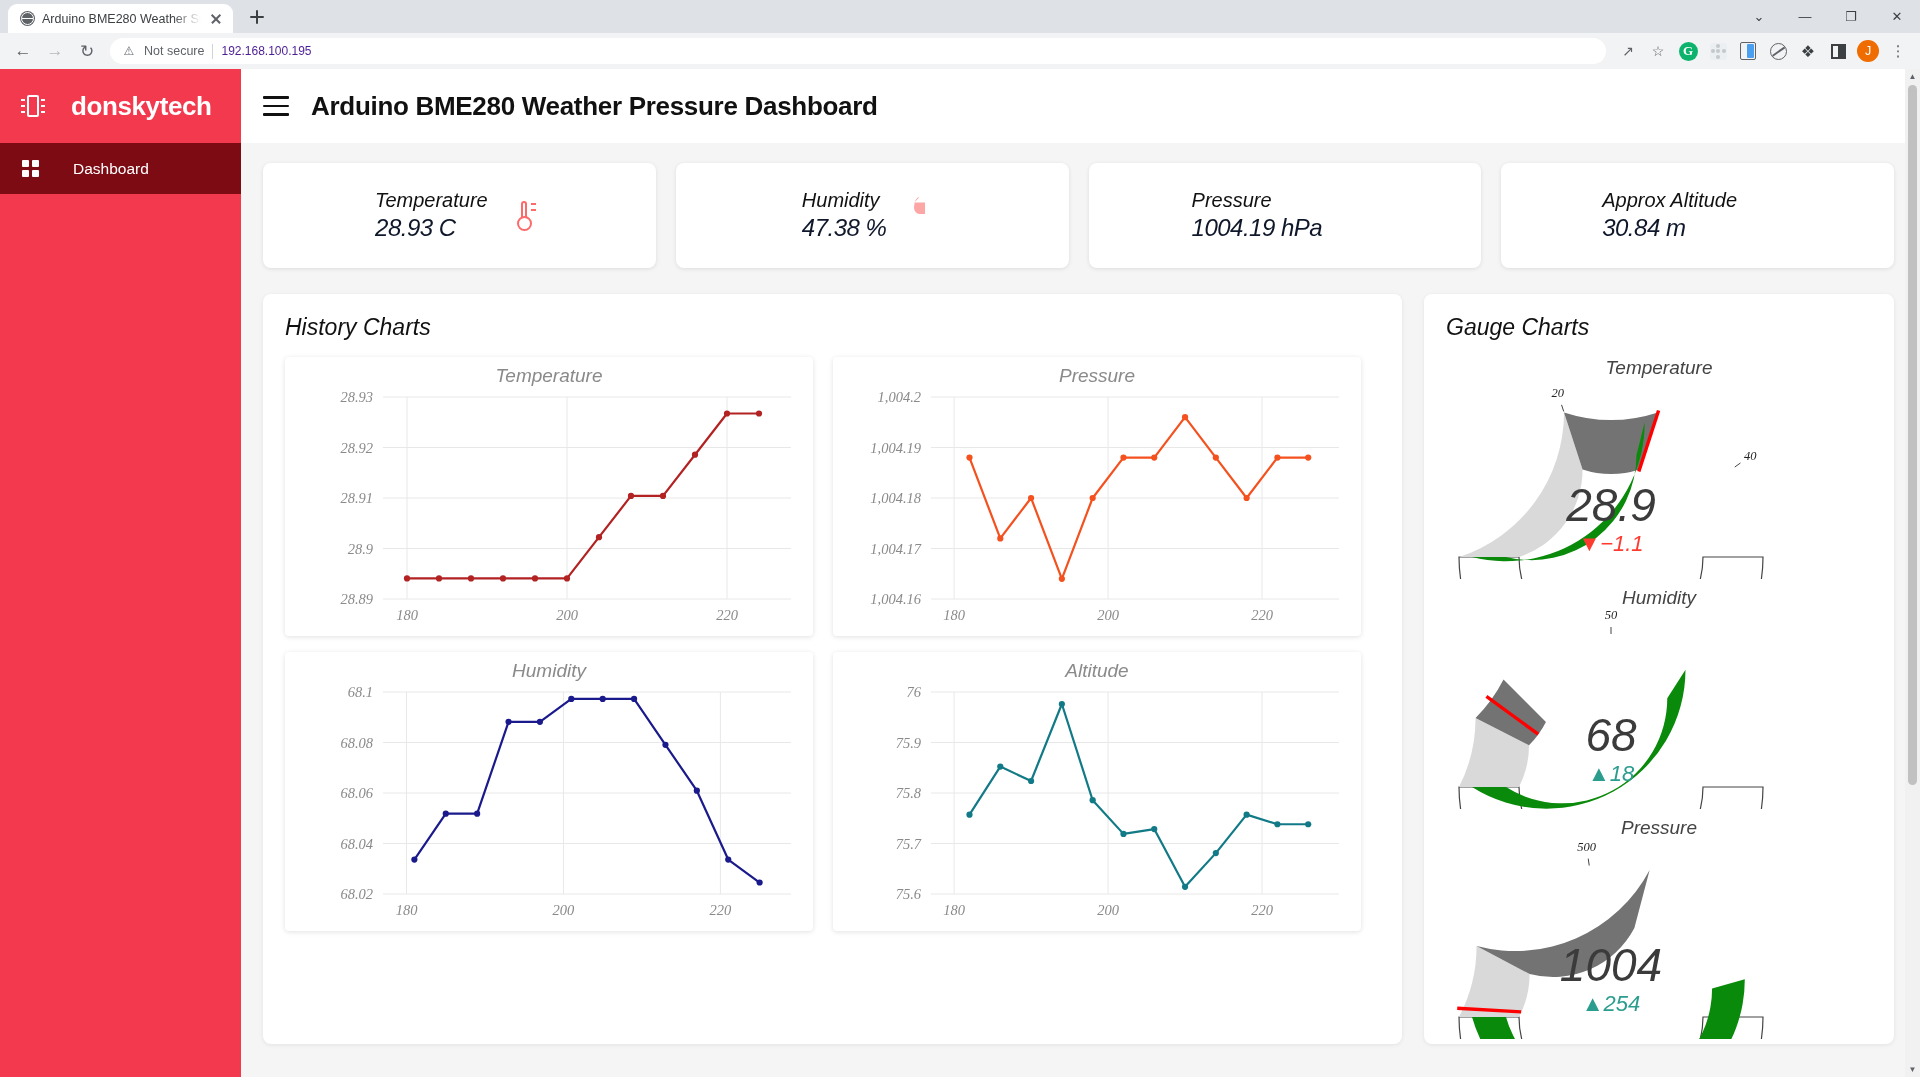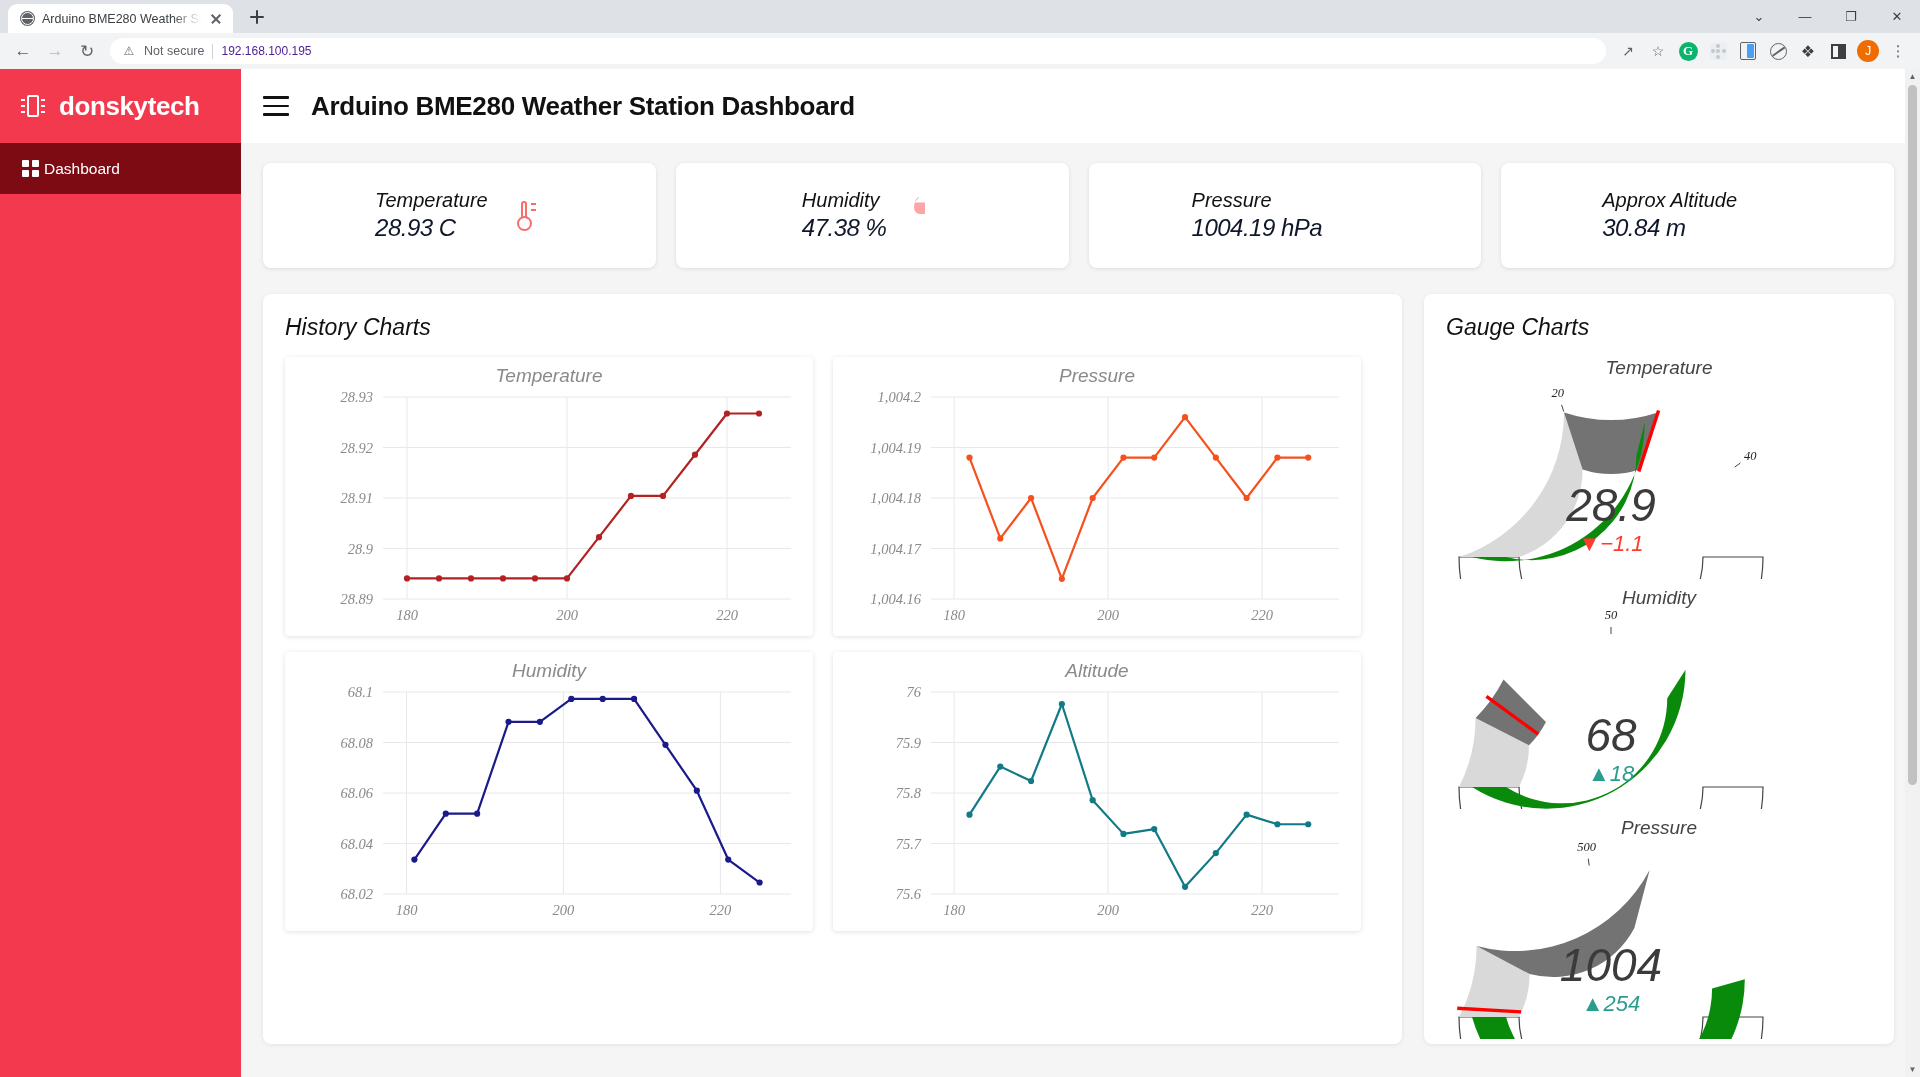--- a/index.html
+++ b/index.html
@@ -107,23 +107,23 @@
 
   
   .page { flex: 1; display: flex; background: #f5f5f5; position: relative; overflow: hidden; }
 
   
   .sidebar { width: 241px; flex: 0 0 241px; background: #f2394d; display: flex; flex-direction: column; }
   .brand { height: 74px; display: flex; align-items: center; gap: 13px; padding-left: 20px; }
   .chip-icon { width: 26px; height: 28px; position: relative; flex:0 0 26px;}
   .chip-icon .body { position:absolute; left:7px; top:3px; width:12px; height:22px; border:2.4px solid #fff; border-radius:2px;}
   .chip-icon .pin { position:absolute; width:4px; height:2.2px; background:#fff; }
-  .brand-text { color:#fff; font-size: 26px; font-weight: bold; letter-spacing: -0.4px; }
+  .brand-text { color:#fff; font-size: 26px; font-weight: bold; letter-spacing: -0.4px; margin-left: 12px; }
   .nav-item {
-    height: 51px; display: flex; align-items: center; gap: 5px;
+    height: 51px; display: flex; align-items: center; gap: 34px;
     padding-left: 22px; color: #fff; font-size: 15.5px;
   }
   .nav-item.active { background: #7d0b14; }
   .grid-icon { width:17px;height:17px;position:relative;flex:0 0 17px;}
   .grid-icon i{position:absolute;width:7px;height:7px;background:#fff;border-radius:1px;}
   .grid-icon i:nth-child(1){left:0;top:0;}
   .grid-icon i:nth-child(2){right:0;top:0;}
   .grid-icon i:nth-child(3){left:0;bottom:0;}
   .grid-icon i:nth-child(4){right:0;bottom:0;}
 
@@ -289,21 +289,21 @@
       </div>
     </div>
 
     <div class="main">
       <div class="topbar">
         <div class="hamburger">
             <i></i>
             <i></i>
             <i></i>
           </div>
-        <div class="topbar-title">Arduino BME280 Weather Station Dashboard</div>
+        <div class="topbar-title">Arduino BME280 Weather Pressure Dashboard</div>
       </div>
 
       <div class="content">
 
         <div class="cards">
           <div class="card">
             <div class="card-text">
               <div class="card-label">Temperature</div>
               <div class="card-value">28.93 C</div>
             </div>

